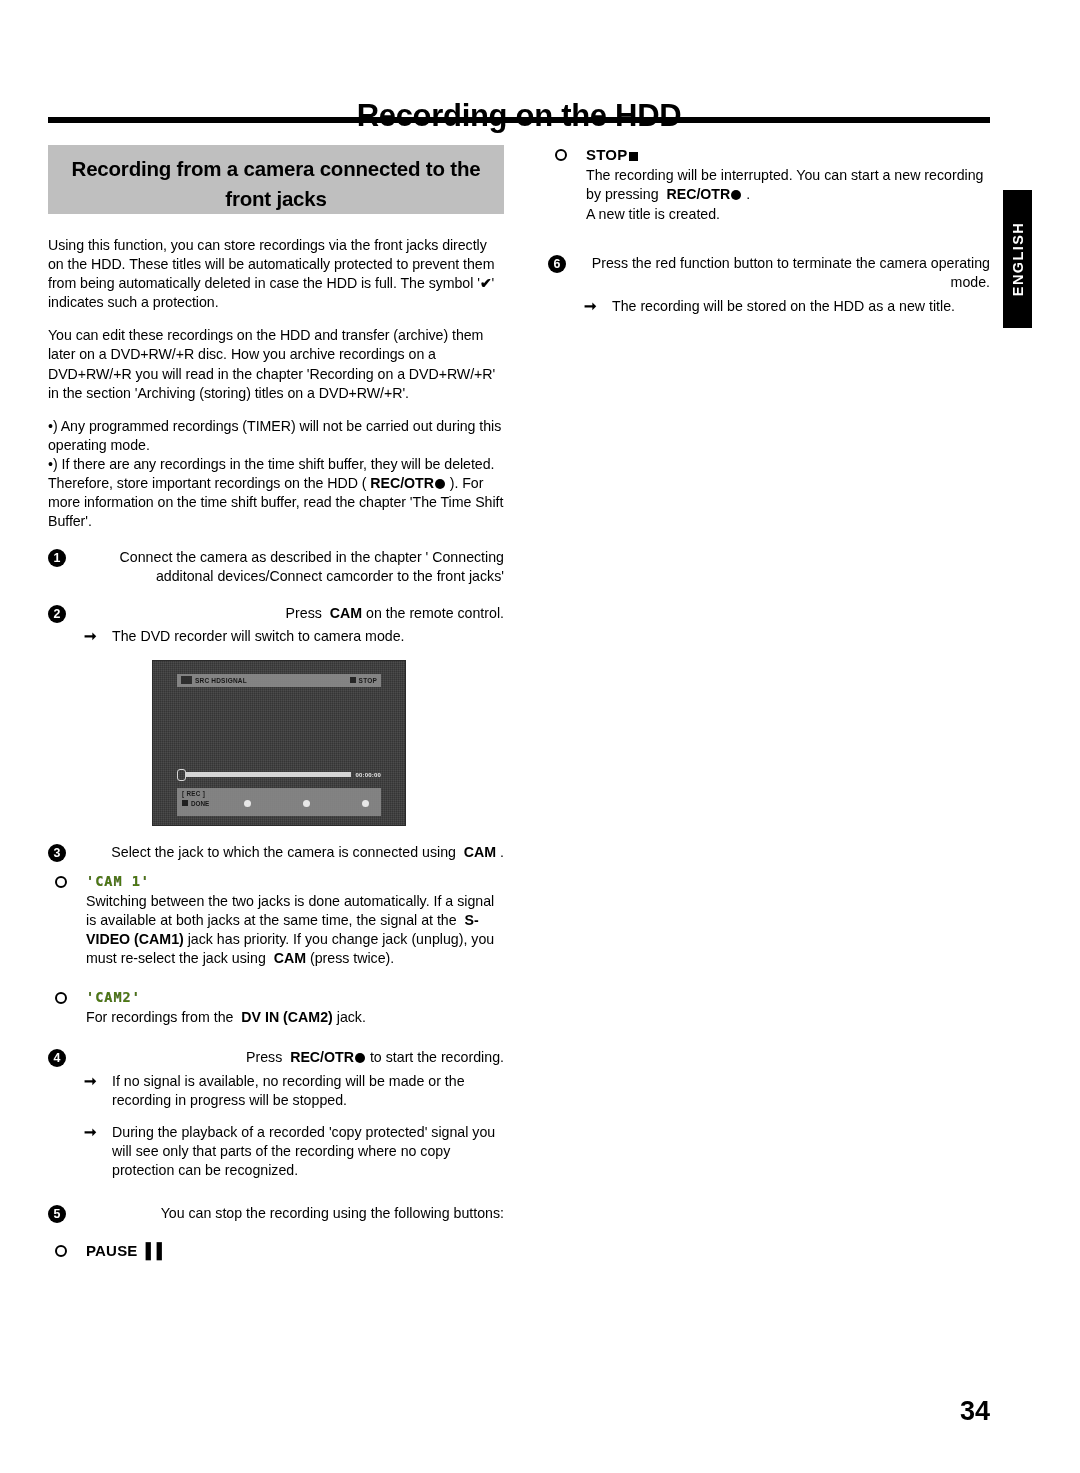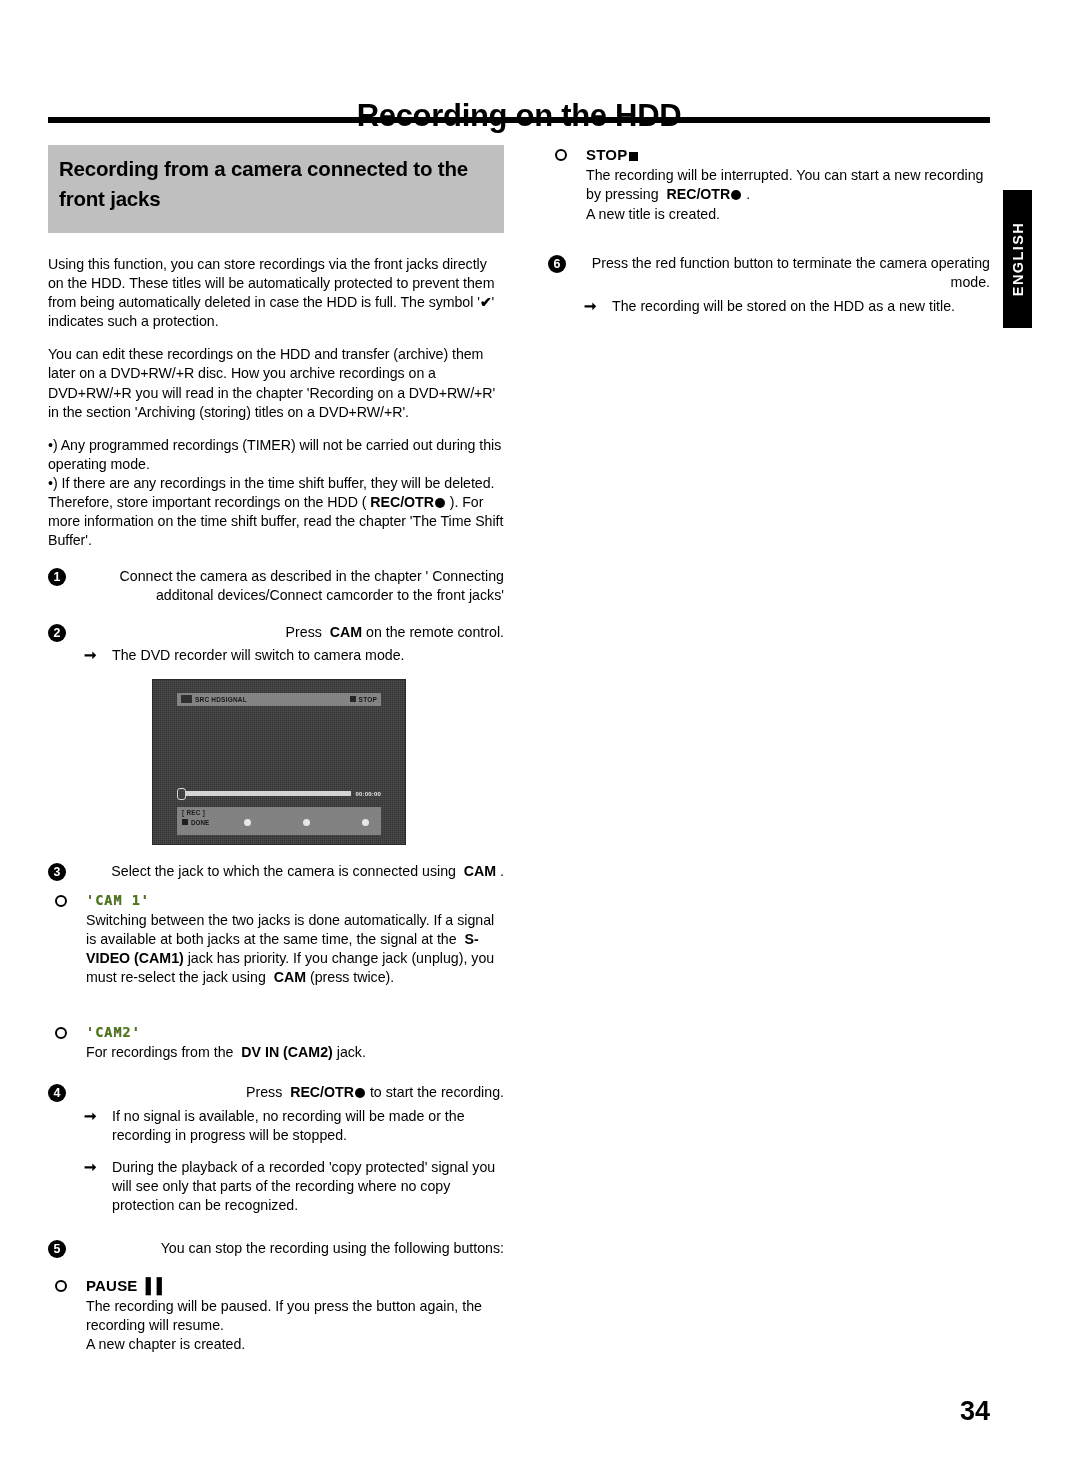--- a/index.html
+++ b/index.html
@@ -66,22 +66,23 @@
   .column {
     position: absolute;
     top: 145px;
   }
   #col-left  { left: 48px;  width: 456px; }
   #col-right { left: 548px; width: 442px; }
 
   
   .section-band {
     background: #bfbfbf;
-    padding: 9px 11px 19px 11px;
+    padding: 9px 11px 0 11px;
     margin-bottom: 22px;
+    text-align: center;
   }
   .section-band .band-title {
     font-size: 20.5px;
     font-weight: bold;
     line-height: 30px;
     letter-spacing: -0.2px;
   }
 
   
   p.body {
@@ -401,21 +402,21 @@
     <span class="num">3</span>
     <span class="steptext"><span>Select the jack to which the camera is connected using&nbsp; </span><span class="b">CAM</span><span> .</span></span>
   </div>
 
   <div class="obullet">
     <span class="ocirc"></span>
     <span class="lcd">'CAM 1'</span>
     <span class="obody"><span>Switching between the two jacks is done automatically. If a signal is available at both jacks at the same time, the signal at the&nbsp; </span><span class="b">S-VIDEO (CAM1)</span><span> jack has priority. If you change jack (unplug), you must re-select the jack using&nbsp; </span><span class="b">CAM</span><span> (press twice).</span></span>
   </div>
 
-  <div class="obullet" style="margin-top:36px;">
+  <div class="obullet" style="margin-top:20px;">
     <span class="ocirc"></span>
     <span class="lcd">'CAM2'</span>
     <span class="obody"><span>For recordings from the&nbsp; </span><span class="b">DV IN (CAM2)</span><span> jack.</span></span>
   </div>
 
   <div class="step" style="margin-top:21px;">
     <span class="num">4</span>
     <span class="steptext"><span>Press&nbsp; </span><span class="b">REC/OTR</span><span class="g-dot"></span><span> to start the recording.</span></span>
     <div class="arrow-line">
       <span class="arrow">➞</span>
@@ -428,22 +429,20 @@
   </div>
 
   <div class="step" style="margin-top:24px;">
     <span class="num">5</span>
     <span class="steptext">You can stop the recording using the following buttons:</span>
   </div>
 
   <div class="obullet" style="margin-top:18px;">
     <span class="ocirc"></span>
     <span class="olabel">PAUSE</span><span class="g-pause olabel">▐▐</span>
-    <span class="obody" style="white-space:pre-line;">The recording will be paused. If you press the button again, the recording will resume.
-A new chapter is created.</span>
   </div>
 
 </div>
 
 <div class="column" id="col-right">
 
   <div class="obullet" style="margin-top:0;">
     <span class="ocirc"></span>
     <span class="olabel">STOP</span><span class="g-square"></span>
     <span class="obody"><span>The recording will be interrupted. You can start a new recording by pressing&nbsp; </span><span class="b">REC/OTR</span><span class="g-dot"></span><span> .</span></span>

